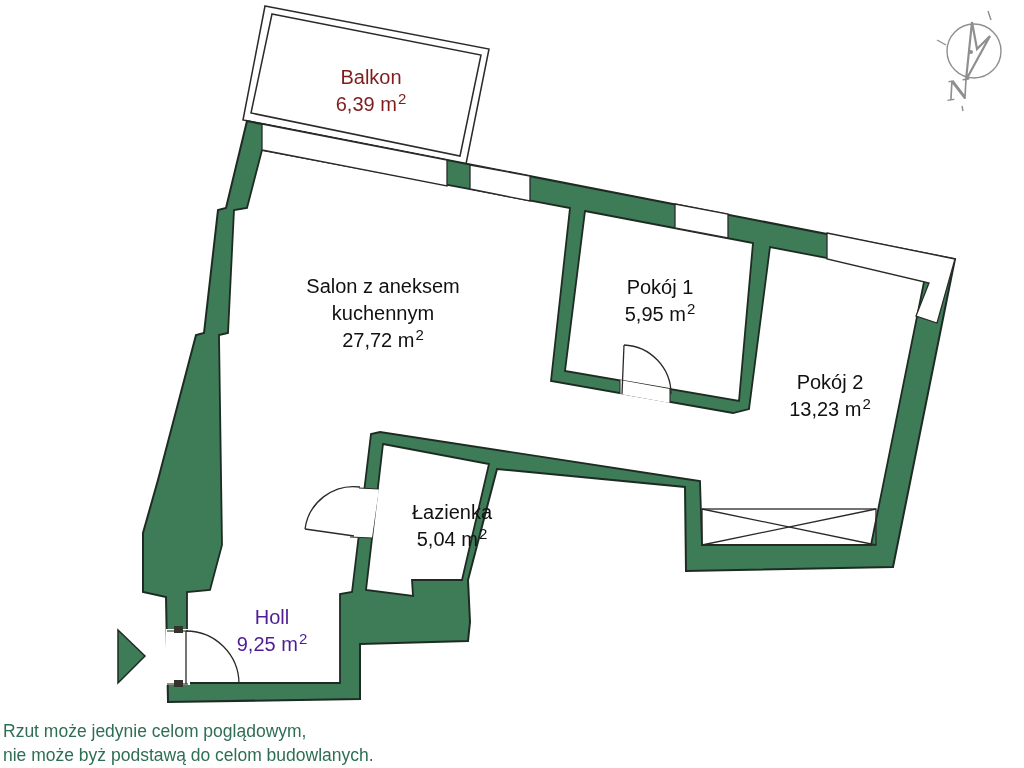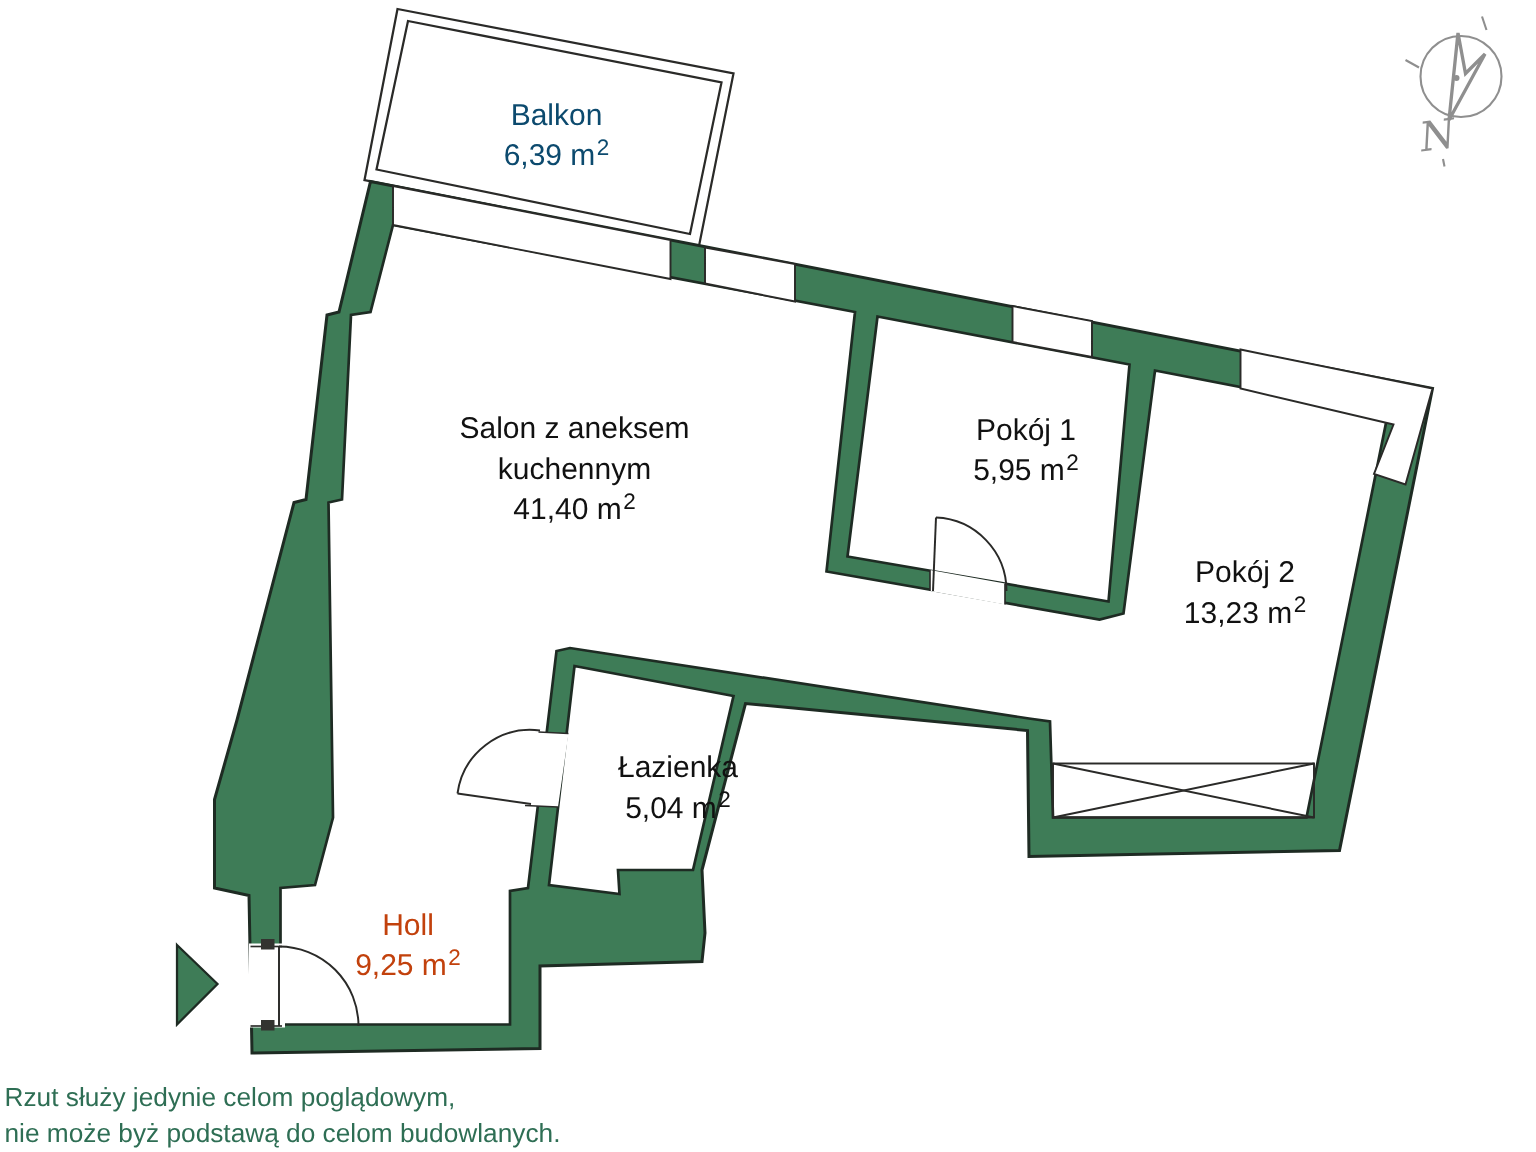--- a/index.html
+++ b/index.html
@@ -87,49 +87,49 @@
       <circle class="compass-thin" cx="974" cy="51" r="27"></circle>
       <path class="compass-stroke" d="M 966,80 L 972,22 L 977,49 L 990,36 Z"></path>
       <circle cx="971" cy="52" r="2" fill="#8f8f8f"></circle>
       <line class="compass-thin" x1="937" y1="40" x2="946" y2="45"></line>
       <line class="compass-thin" x1="988" y1="11" x2="991" y2="20"></line>
       <line class="compass-thin" x1="962" y1="106" x2="963" y2="111"></line>
       <text class="n-letter" x="948" y="101" fill="#8f8f8f" transform="rotate(-8 948 101)">N</text>
     </g>
   </svg>
 
-  <div class="room-label" style="left: 371px; top: 64px; color: #0c4a6e;">
+  <div class="room-label" style="left: 371px; top: 64px; color: #7f1d1d;">
     <div>Balkon</div>
     <div><span>6,39 m</span><span class="sup">2</span></div>
   </div>
 
   <div class="room-label" style="left: 383px; top: 262px; color: rgb(17, 17, 17); margin-top: 11px;">
     <div>Salon z aneksem</div>
     <div>kuchennym</div>
-    <div><span>41,40 m</span><span class="sup">2</span></div>
+    <div><span>27,72 m</span><span class="sup">2</span></div>
   </div>
 
-  <div class="room-label" style="left: 660px; top: 274px; color: rgb(17, 17, 17); margin-left: 24px;">
+  <div class="room-label" style="left: 660px; top: 274px; color: rgb(17, 17, 17);">
     <div>Pokój 1</div>
     <div><span>5,95 m</span><span class="sup">2</span></div>
   </div>
 
   <div class="room-label" style="left: 830px; top: 369px; color: rgb(17, 17, 17);">
     <div>Pokój 2</div>
     <div><span>13,23 m</span><span class="sup">2</span></div>
   </div>
 
   <div class="room-label" style="left: 428px; top: 499px; color: rgb(17, 17, 17); margin-left: 24px;">
     <div>Łazienka</div>
     <div><span>5,04 m</span><span class="sup">2</span></div>
   </div>
 
-  <div class="room-label" style="left: 272px; top: 604px; color: #c2410c; text-align: center;">
+  <div class="room-label" style="left: 272px; top: 604px; color: #4c1d95; text-align: center;">
     <div>Holl</div>
     <div><span>9,25 m</span><span class="sup">2</span></div>
   </div>
 
   <div id="disclaimer" style="color: rgb(46, 110, 84);">
-    <div>Rzut służy jedynie celom poglądowym,</div>
+    <div>Rzut może jedynie celom poglądowym,</div>
     <div>nie może byż podstawą do celom budowlanych.</div>
   </div>
 
 </div>
 
 </body></html>

